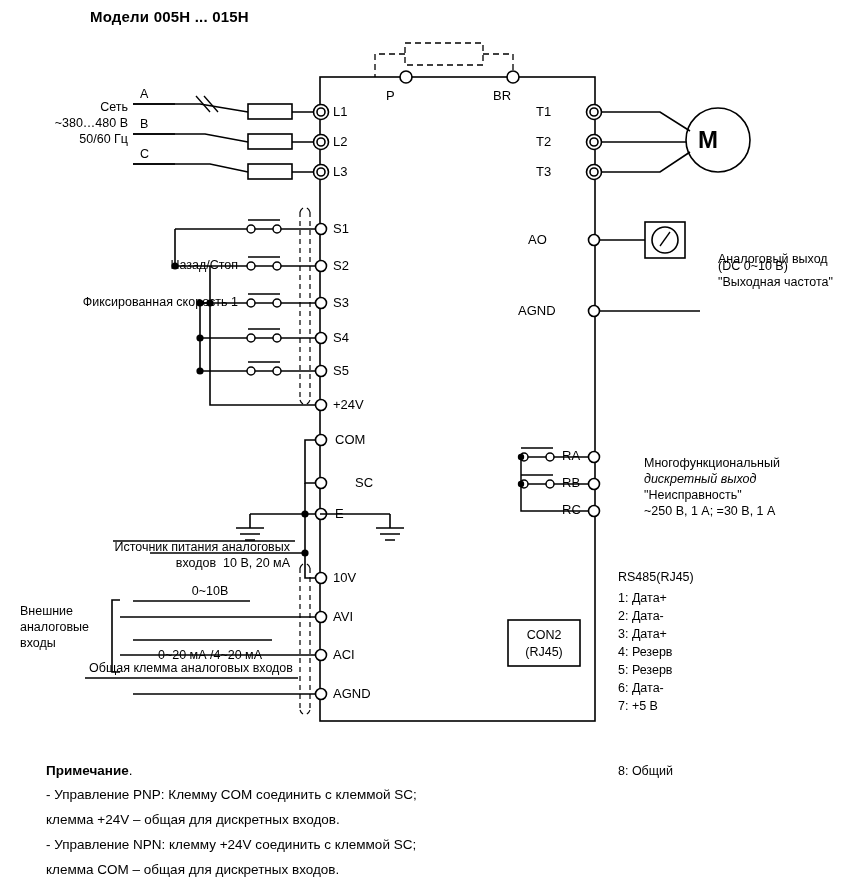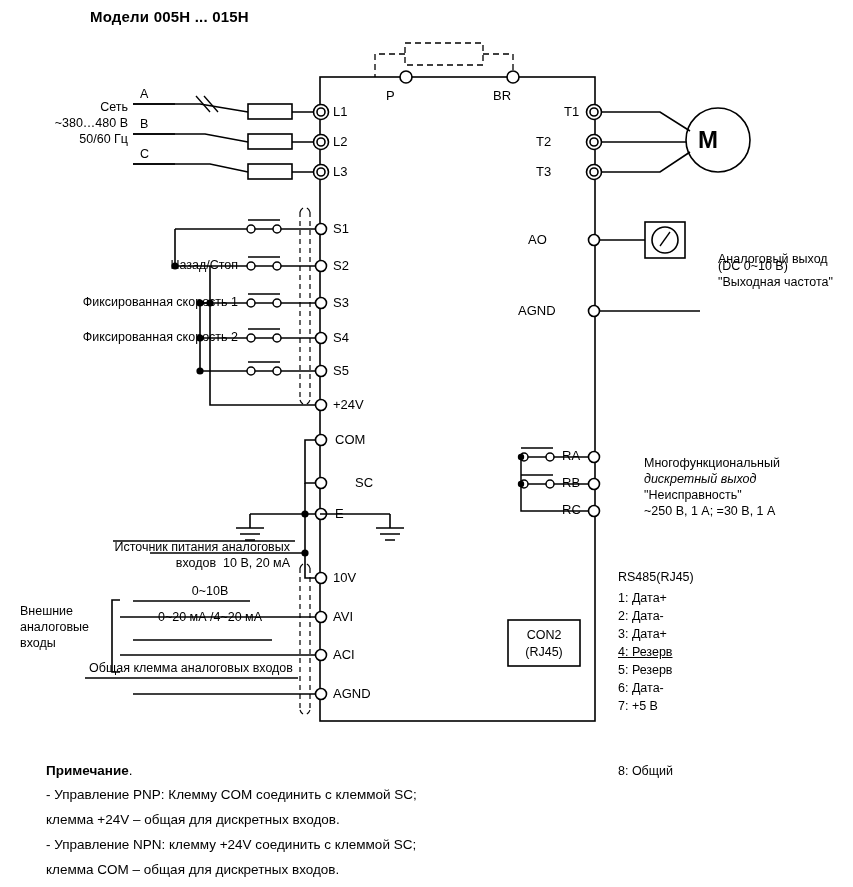--- a/index.html
+++ b/index.html
@@ -271,50 +271,49 @@
   <div class="abs lbl" style="left:140px; top:117px;">B</div>
   <div class="abs lbl" style="left:140px; top:147px;">C</div>
 
   <div class="abs term" style="left:333px; top:104px;">L1</div>
   <div class="abs term" style="left:333px; top:134px;">L2</div>
   <div class="abs term" style="left:333px; top:164px;">L3</div>
 
   <div class="abs term c" style="left:386px; top:88px; width:40px;">P</div>
   <div class="abs term c" style="left:493px; top:88px; width:40px;">BR</div>
 
-  <div class="abs term r" style="left:536px; top:104px; width:48px;margin-left:28px;">T1</div>
+  <div class="abs term r" style="left:536px; top:104px; width:48px;">T1</div>
   <div class="abs term r" style="left:536px; top:134px; width:48px;">T2</div>
   <div class="abs term r" style="left:536px; top:164px; width:48px;">T3</div>
 
   <div class="abs c" style="left:698px; top:126px; width:40px; font-size:24px; font-weight:bold;">M</div>
 
   <div class="abs lbl r" style="left:0px; top:258px; width:238px;">Назад/Стоп</div>
   <div class="abs lbl r" style="left:0px; top:295px; width:238px;">Фиксированная скорость 1</div>
-  <div class="abs lbl r" style="left:0px; top:330px; width:238px;">Фиксированная скорость 2</div>
 
   <div class="abs term" style="left:333px; top:221px;">S1</div>
   <div class="abs term" style="left:333px; top:258px;">S2</div>
   <div class="abs term" style="left:333px; top:295px;">S3</div>
   <div class="abs term" style="left:333px; top:330px;">S4</div>
   <div class="abs term" style="left:333px; top:363px;">S5</div>
 
   <div class="abs term" style="left:333px; top:397px;">+24V</div>
   <div class="abs term" style="left:335px; top:432px;">COM</div>
   <div class="abs term" style="left:335px; top:475px;margin-left:20px;">SC</div>
   <div class="abs term" style="left:335px; top:506px;">E</div>
 
   <div class="abs lbl r" style="left:0px; top:540px; width:290px;">Источник питания аналоговых</div>
   <div class="abs lbl r" style="left:0px; top:556px; width:290px;">входов  10 В, 20 мА</div>
   <div class="abs term" style="left:333px; top:570px;">10V</div>
 
   <div class="abs lbl" style="left:20px; top:603px; width:95px; line-height:16px;">Внешние
 аналоговые
 входы</div>
   <div class="abs lbl c" style="left:150px; top:584px; width:120px;">0~10В</div>
-  <div class="abs lbl c" style="left:130px; top:610px; width:160px;">0~20 мА /4~20 мА</div>
+  <div class="abs lbl c" style="left:130px; top:648px; width:160px;">0~20 мА /4~20 мА</div>
   <div class="abs term" style="left:333px; top:609px;">AVI</div>
   <div class="abs term" style="left:333px; top:647px;">ACI</div>
   <div class="abs lbl c" style="left:82px; top:661px; width:218px;">Общая клемма аналоговых входов</div>
   <div class="abs term" style="left:333px; top:686px;">AGND</div>
 
   <div class="abs term r" style="left:528px; top:232px; width:56px;">AO</div>
   <div class="abs term r" style="left:518px; top:303px; width:66px;">AGND</div>
   <div class="abs lbl" style="left:718px; top:252px;">Аналоговый выход</div>
   <div class="abs lbl" style="left:718px; top:259px;">(DC 0~10 В)</div>
   <div class="abs lbl" style="left:718px; top:275px;">"Выходная частота"</div>
@@ -327,21 +326,21 @@
   <div class="abs lbl" style="left:644px; top:488px;">"Неисправность"</div>
   <div class="abs lbl" style="left:644px; top:504px;">~250 В, 1 А; =30 В, 1 А</div>
 
   <div class="abs lbl" style="left:618px; top:570px;">RS485(RJ45)</div>
   <div class="abs lbl c" style="left:508px; top:628px; width:72px;">CON2</div>
   <div class="abs lbl c" style="left:508px; top:645px; width:72px;">(RJ45)</div>
 
   <div class="abs rs-list" style="left:618px; top:590px;">1: Дата+</div>
   <div class="abs rs-list" style="left:618px; top:608px;">2: Дата-</div>
   <div class="abs rs-list" style="left:618px; top:626px;">3: Дата+</div>
-  <div class="abs rs-list" style="left:618px; top:644px;text-decoration:underline;">4: Резерв</div>
+  <div class="abs rs-list" style="left:618px; top:644px;">4: Резерв</div>
   <div class="abs rs-list" style="left:618px; top:662px;">5: Резерв</div>
   <div class="abs rs-list" style="left:618px; top:680px;">6: Дата-</div>
   <div class="abs rs-list" style="left:618px; top:698px;">7: +5 В</div>
   <div class="abs rs-list" style="left:618px; top:716px;margin-top:47px;">8: Общий</div>
 
   <div class="abs note" style="top:760px;"><span class="note-head">Примечание</span><span>.</span></div>
   <div class="abs note" style="top:784px;">- Управление PNP: Клемму COM соединить с клеммой SC;</div>
   <div class="abs note" style="top:809px;">клемма +24V – общая для дискретных входов.</div>
   <div class="abs note" style="top:834px;">- Управление NPN: клемму +24V соединить с клеммой SC;</div>
   <div class="abs note" style="top:859px;">клемма COM – общая для дискретных входов.</div>

